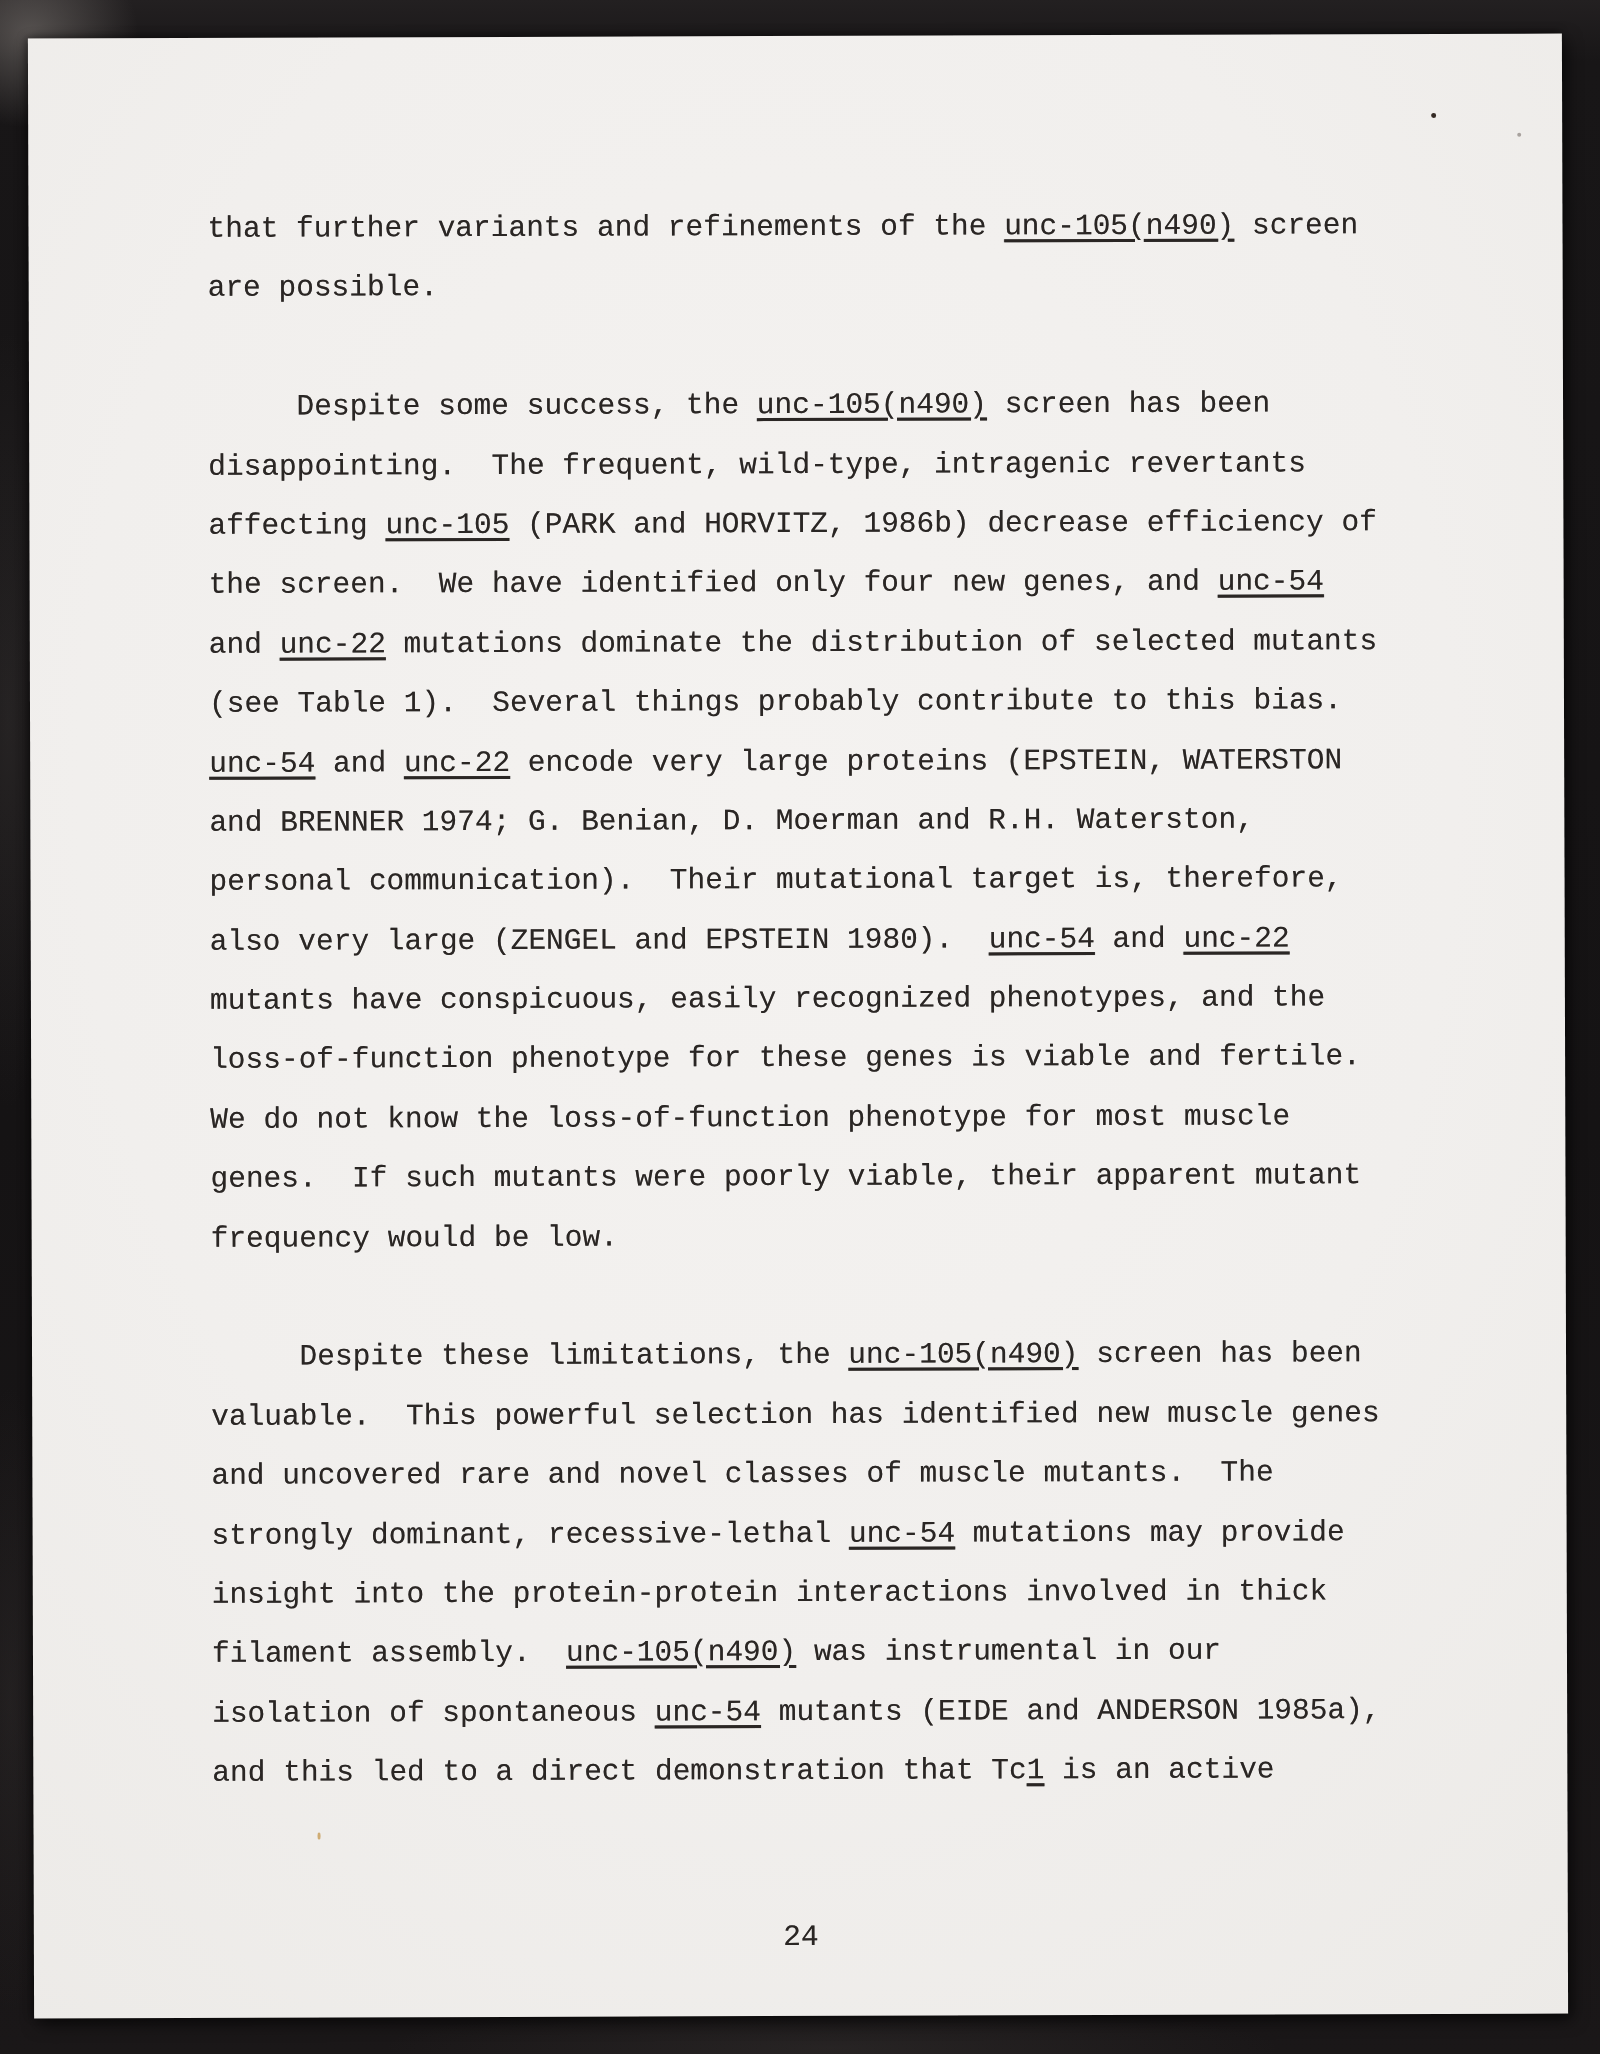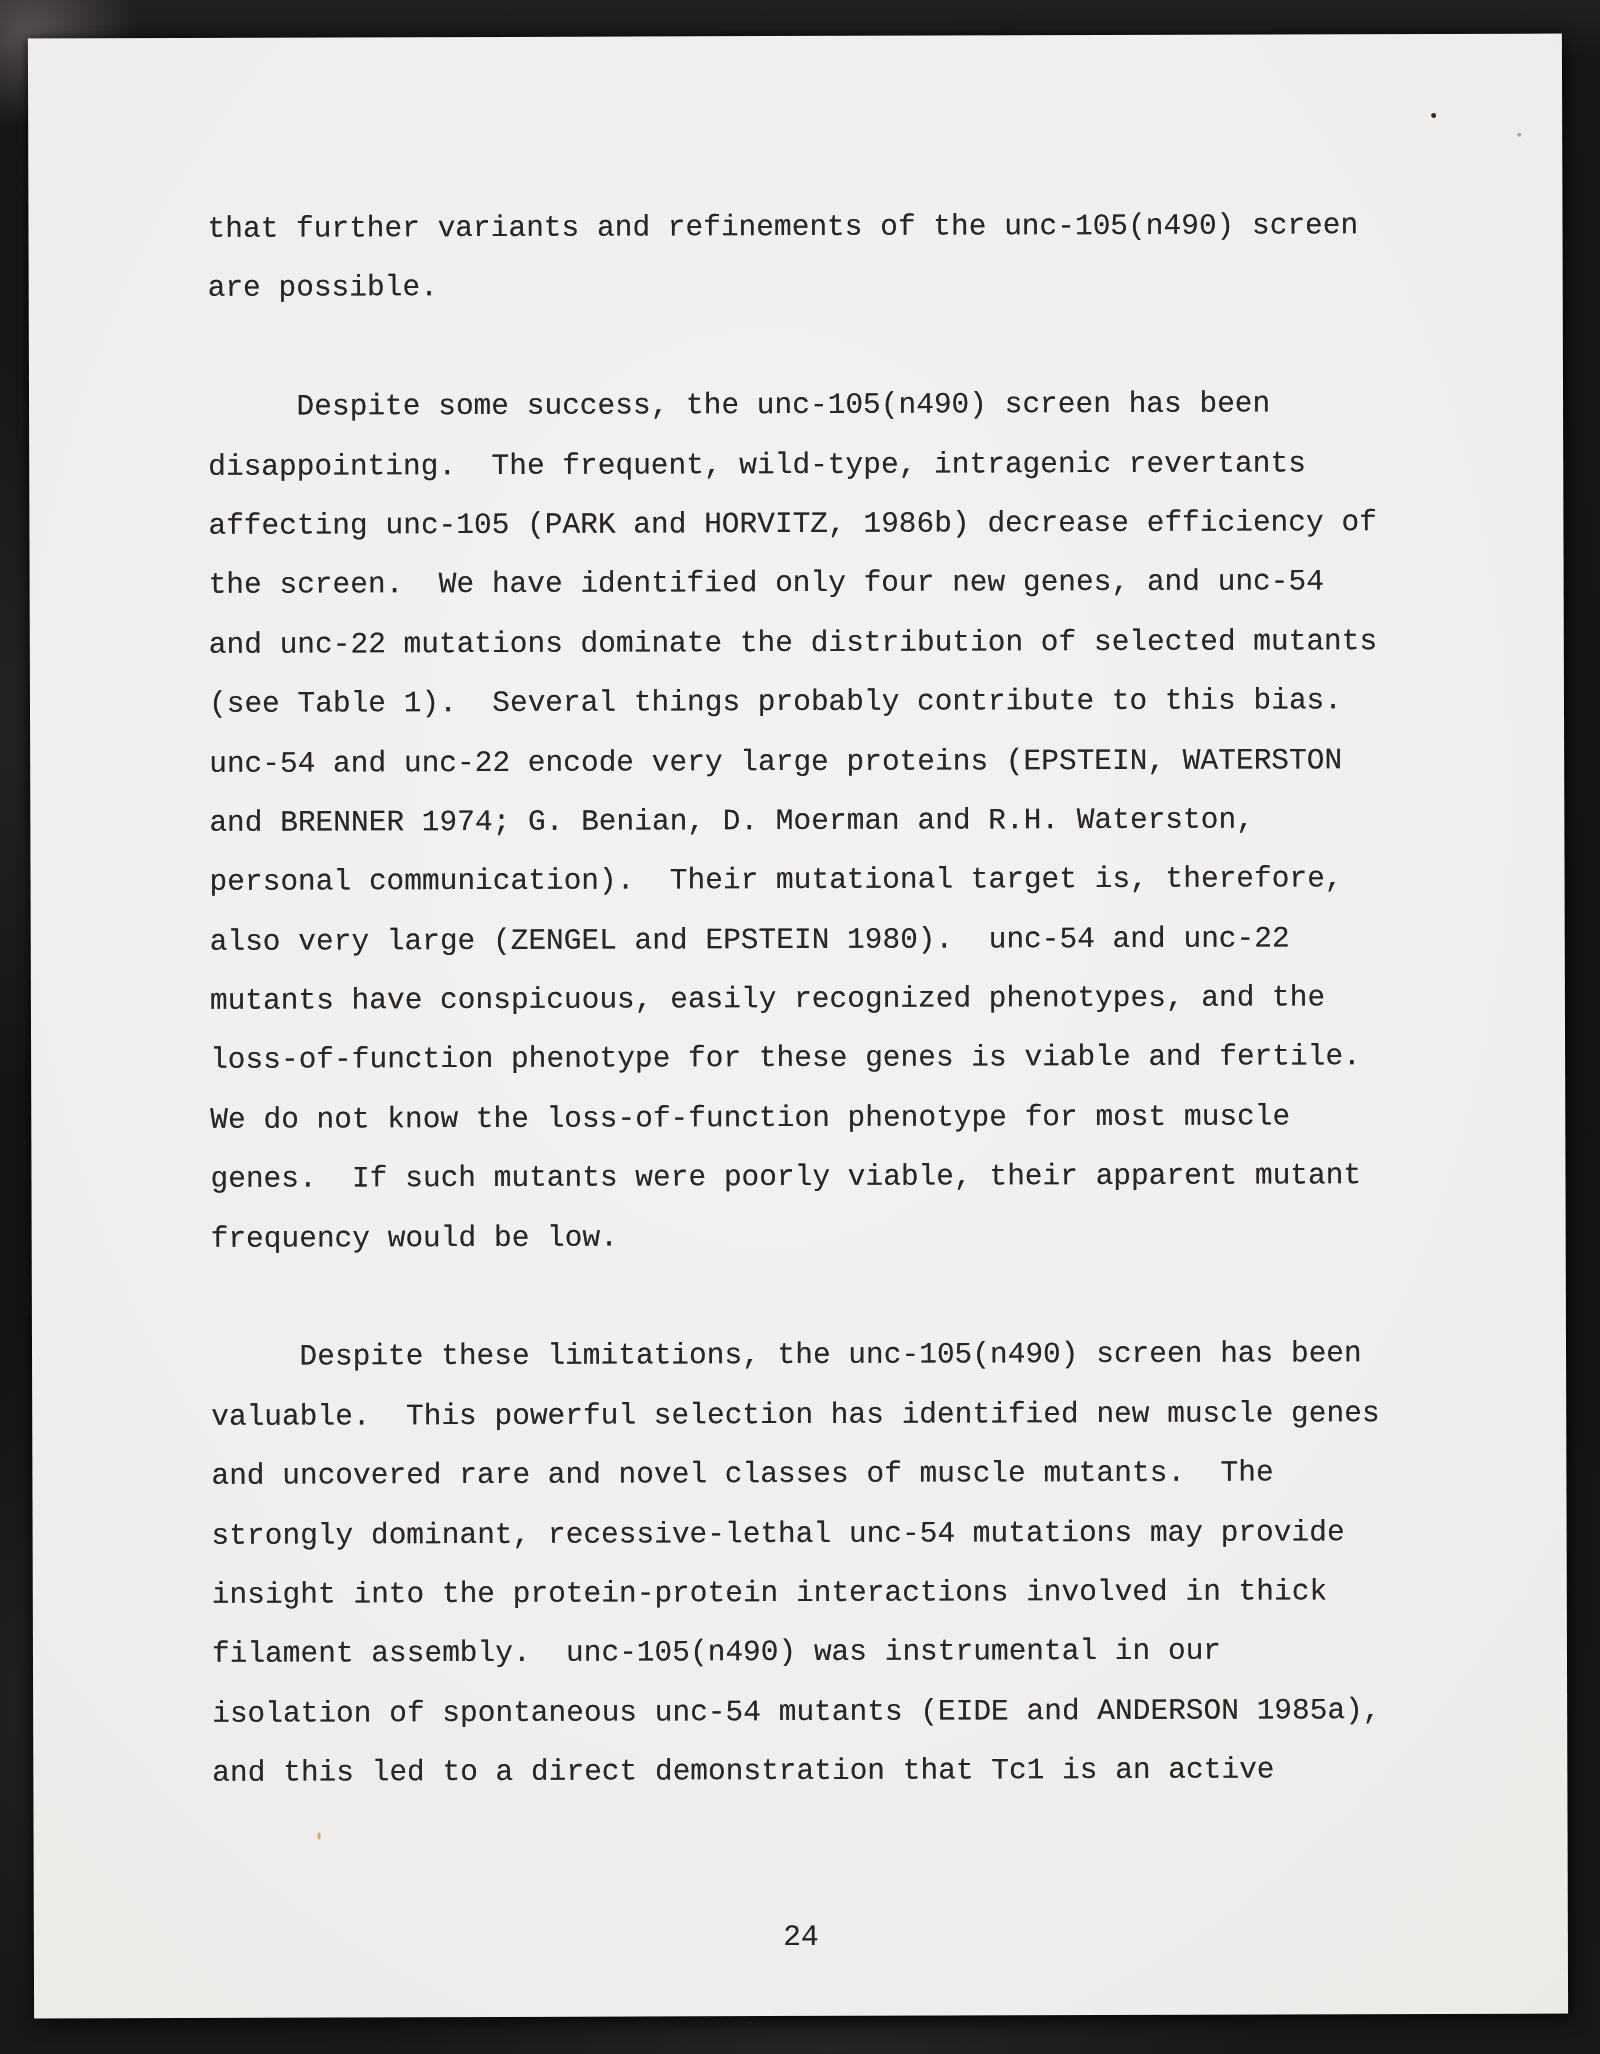--- a/index.html
+++ b/index.html
@@ -31,20 +31,21 @@
     position:absolute;
     left:179px;top:162px;
     font-size:29.5px;
     line-height:59.4px;
     color:#2a2624;
     white-space:pre;
     text-shadow:0 0 .6px rgba(42,38,36,.55);
   }
   .line{height:59.4px}
   .u{
+    text-decoration:underline;
     text-decoration-thickness:2.6px;
     text-underline-offset:5px;
   }
   .pagenum{
     position:absolute;
     left:0;right:0;top:1884px;
     text-align:center;
     font-size:29.5px;
     color:#2a2624;
     text-shadow:0 0 .6px rgba(42,38,36,.55);

